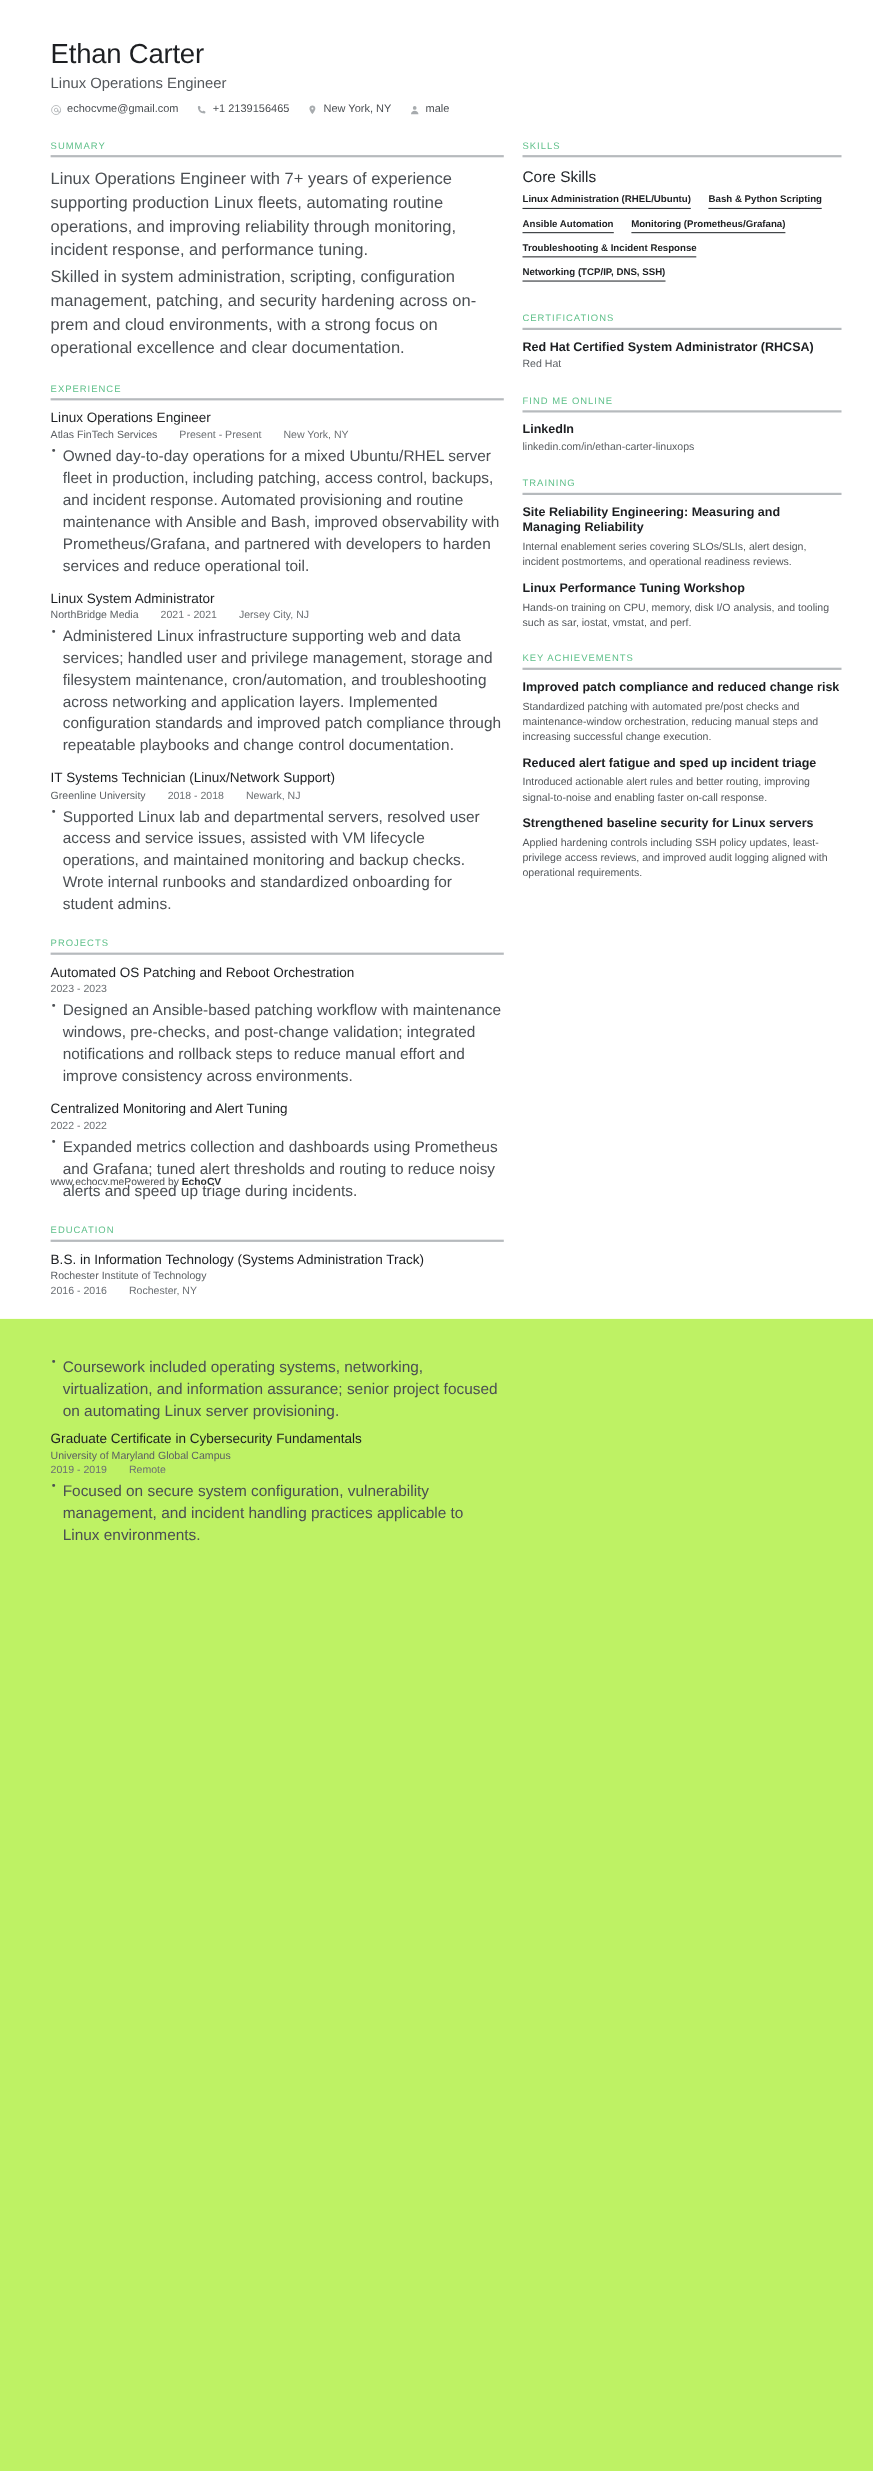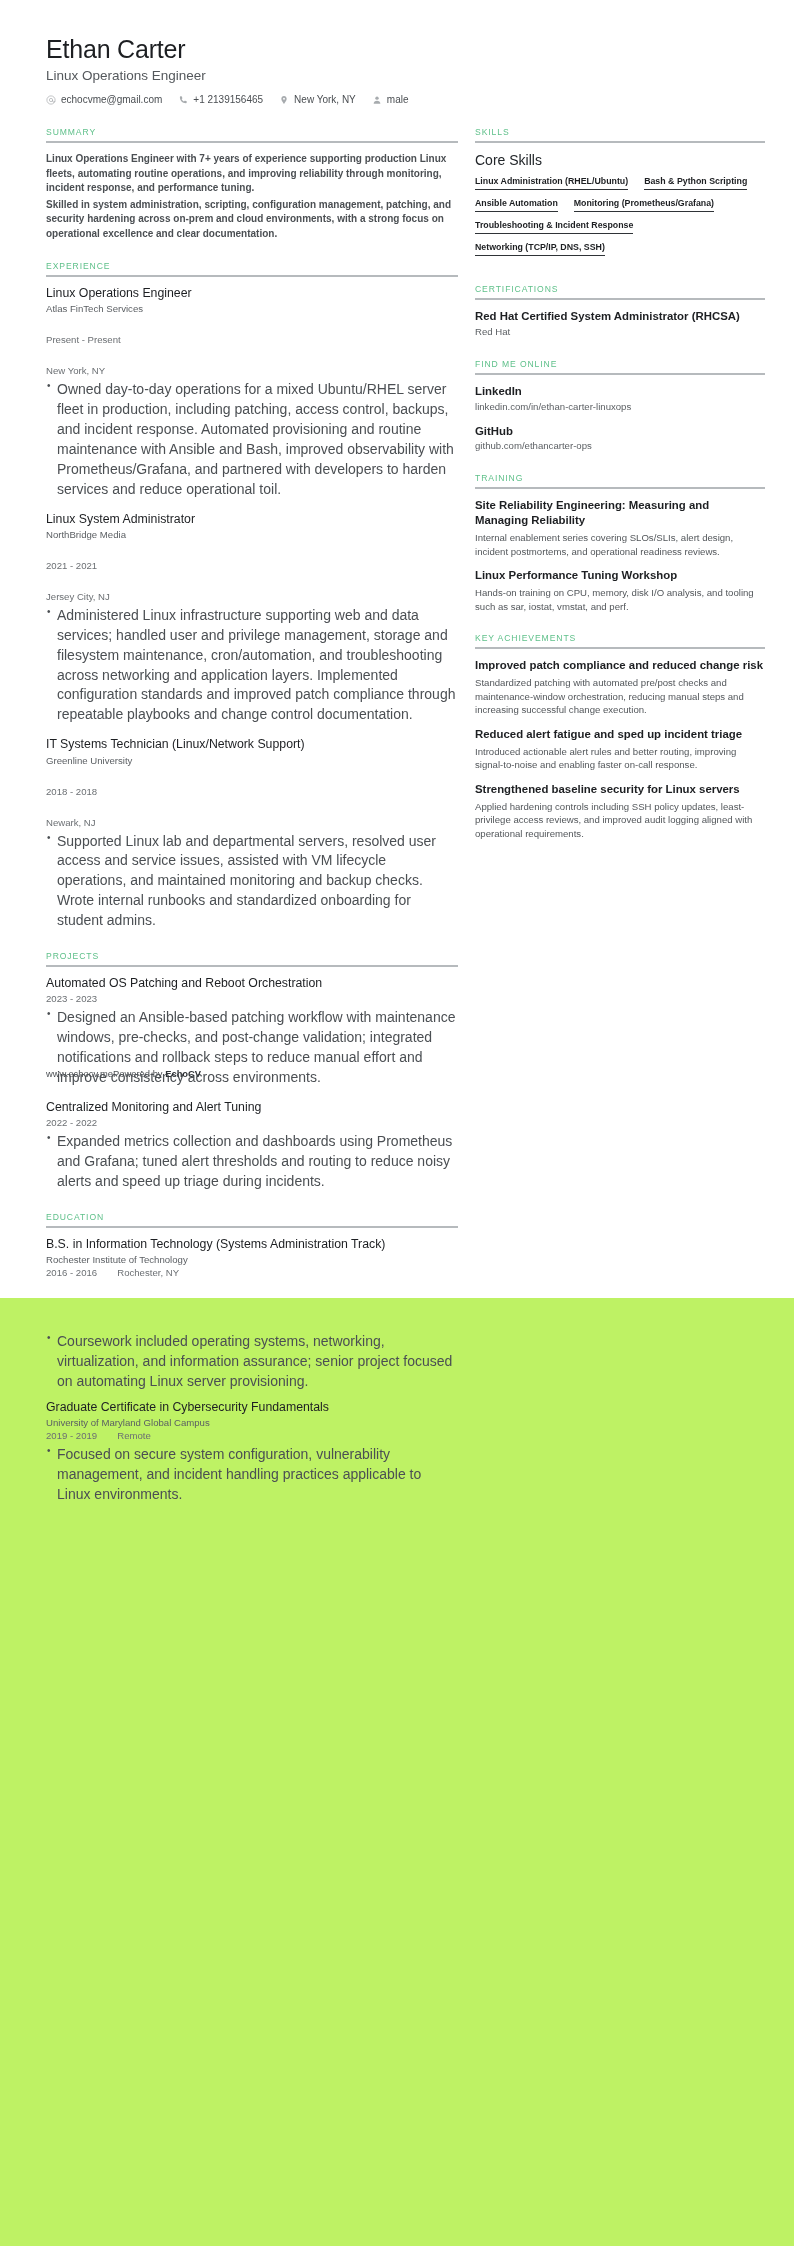--- a/index.html
+++ b/index.html
@@ -58,45 +58,43 @@
   .sec-title {
     font-size: 8.6px;
     letter-spacing: 0.9px;
     color: #5fc08a;
     text-transform: uppercase;
     padding-bottom: 4px;
   }
   .sec-rule { height: 2px; background: #b6babd; width: 100%; margin-bottom: 9px; }
 
   .para {
-    font-size: 10px;
+    font-size: 15px;
     line-height: 1.45;
     color: #4b4f53;
     margin-bottom: 2px;
-    font-weight: bold;
   }
 
   
   .entry { margin-bottom: 12px; }
   .entry-title {
     font-size: 12.3px;
     color: #1d1f22;
     font-weight: 400;
     line-height: 1.25;
   }
   .entry-meta {
     display: flex;
     gap: 20px;
     align-items: baseline;
     font-size: 9.6px;
     color: #6b6f73;
     margin-top: 2px;
     margin-bottom: 4px;
     flex-wrap: wrap;
-    flex-direction: column;
   }
   .entry-meta .org { color: #5b5f63; }
   ul.bullets { list-style: none; margin: 0; padding: 0; }
   ul.bullets li {
     position: relative;
     padding-left: 11px;
     font-size: 14px;
     line-height: 1.42;
     color: #4b4f53;
     margin-bottom: 1px;
@@ -331,24 +329,20 @@
         </div>
       </div>
 
       <div class="sec">
         <div class="sec-title">FIND ME ONLINE</div>
         <div class="sec-rule"></div>
         <div class="r-item">
           <div class="r-item-title">LinkedIn</div>
           <div class="r-item-sub">linkedin.com/in/ethan-carter-linuxops</div>
         </div>
-        <div class="r-item">
-          <div class="r-item-title">GitHub</div>
-          <div class="r-item-sub">github.com/ethancarter-ops</div>
-        </div>
       </div>
 
       <div class="sec">
         <div class="sec-title">TRAINING</div>
         <div class="sec-rule"></div>
         <div class="r-item">
           <div class="r-item-title">Site Reliability Engineering: Measuring and Managing Reliability</div>
           <div class="r-item-desc">Internal enablement series covering SLOs/SLIs, alert design, incident postmortems, and operational readiness reviews.</div>
         </div>
         <div class="r-item">

